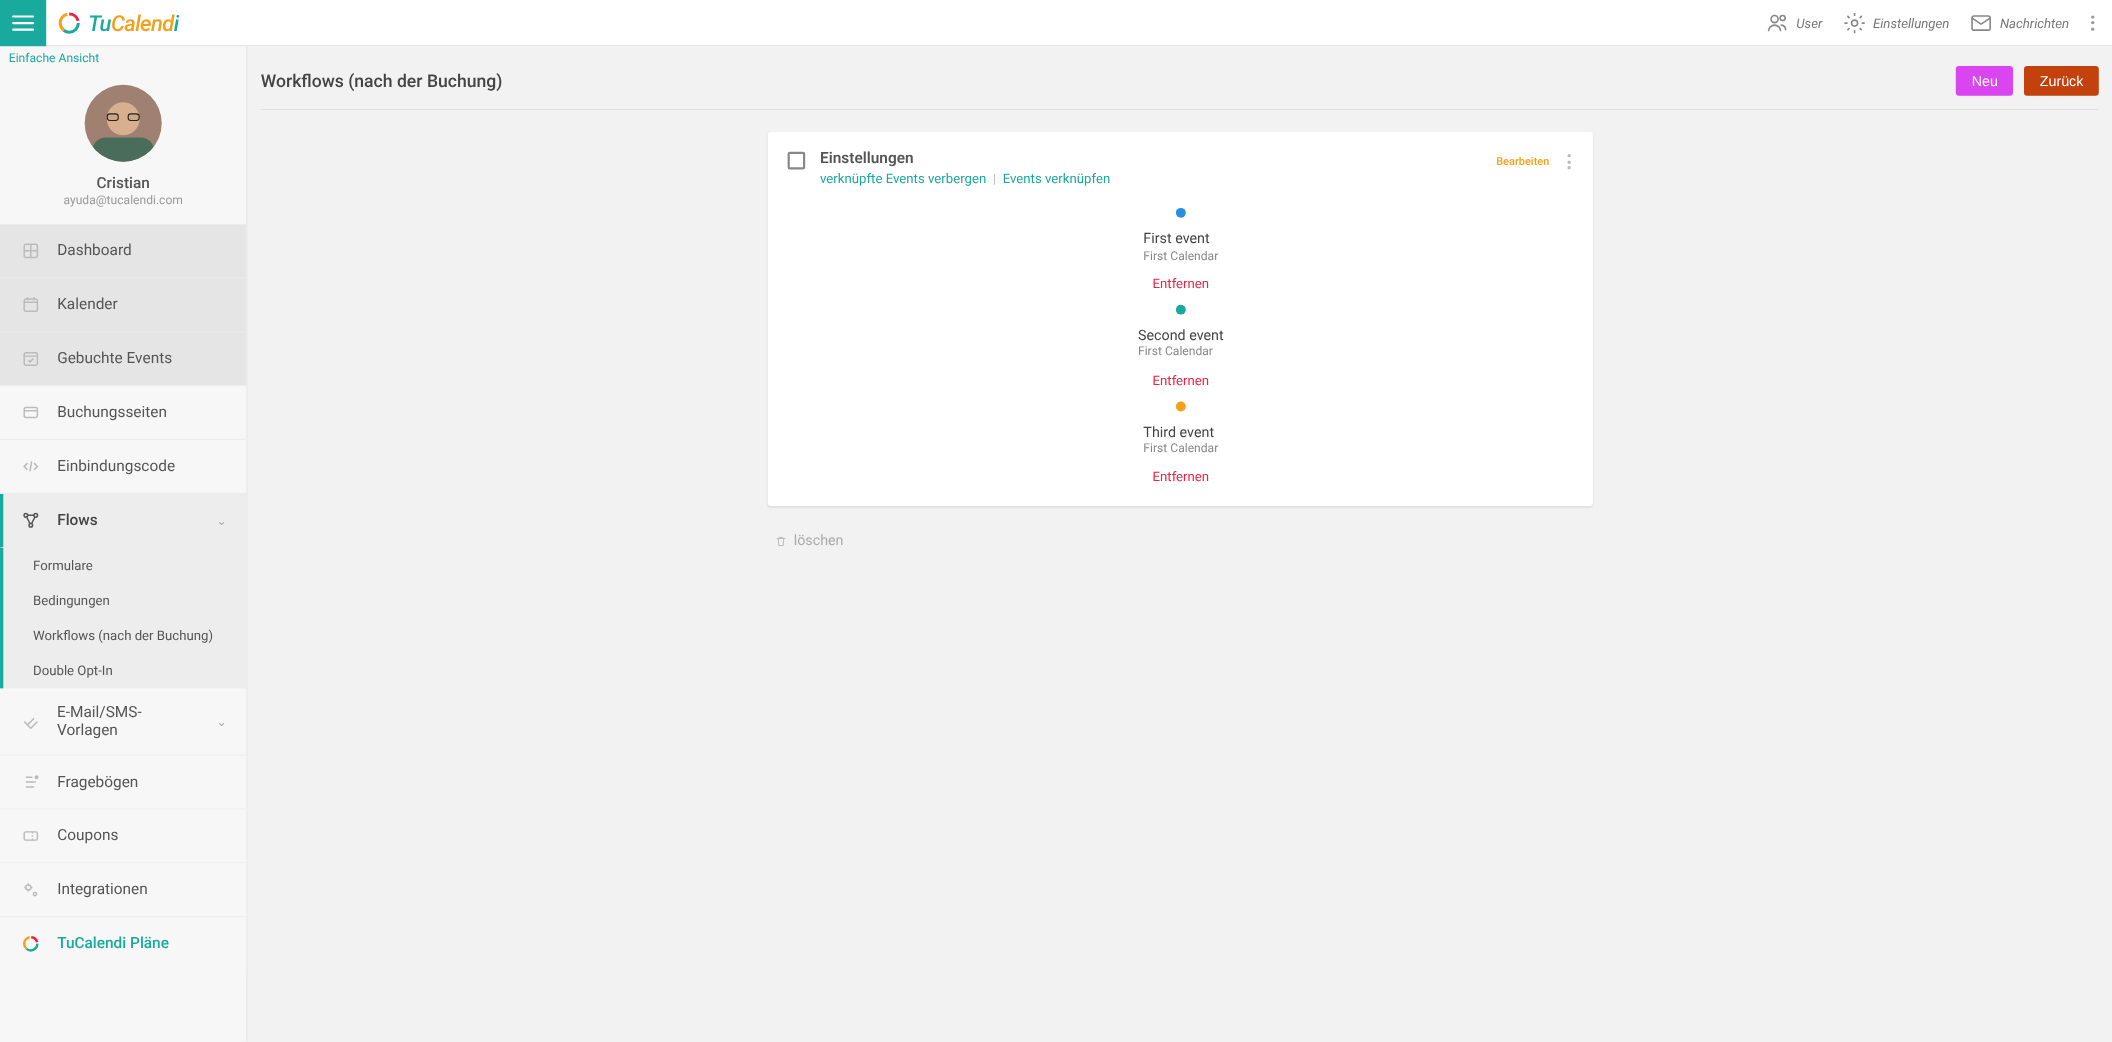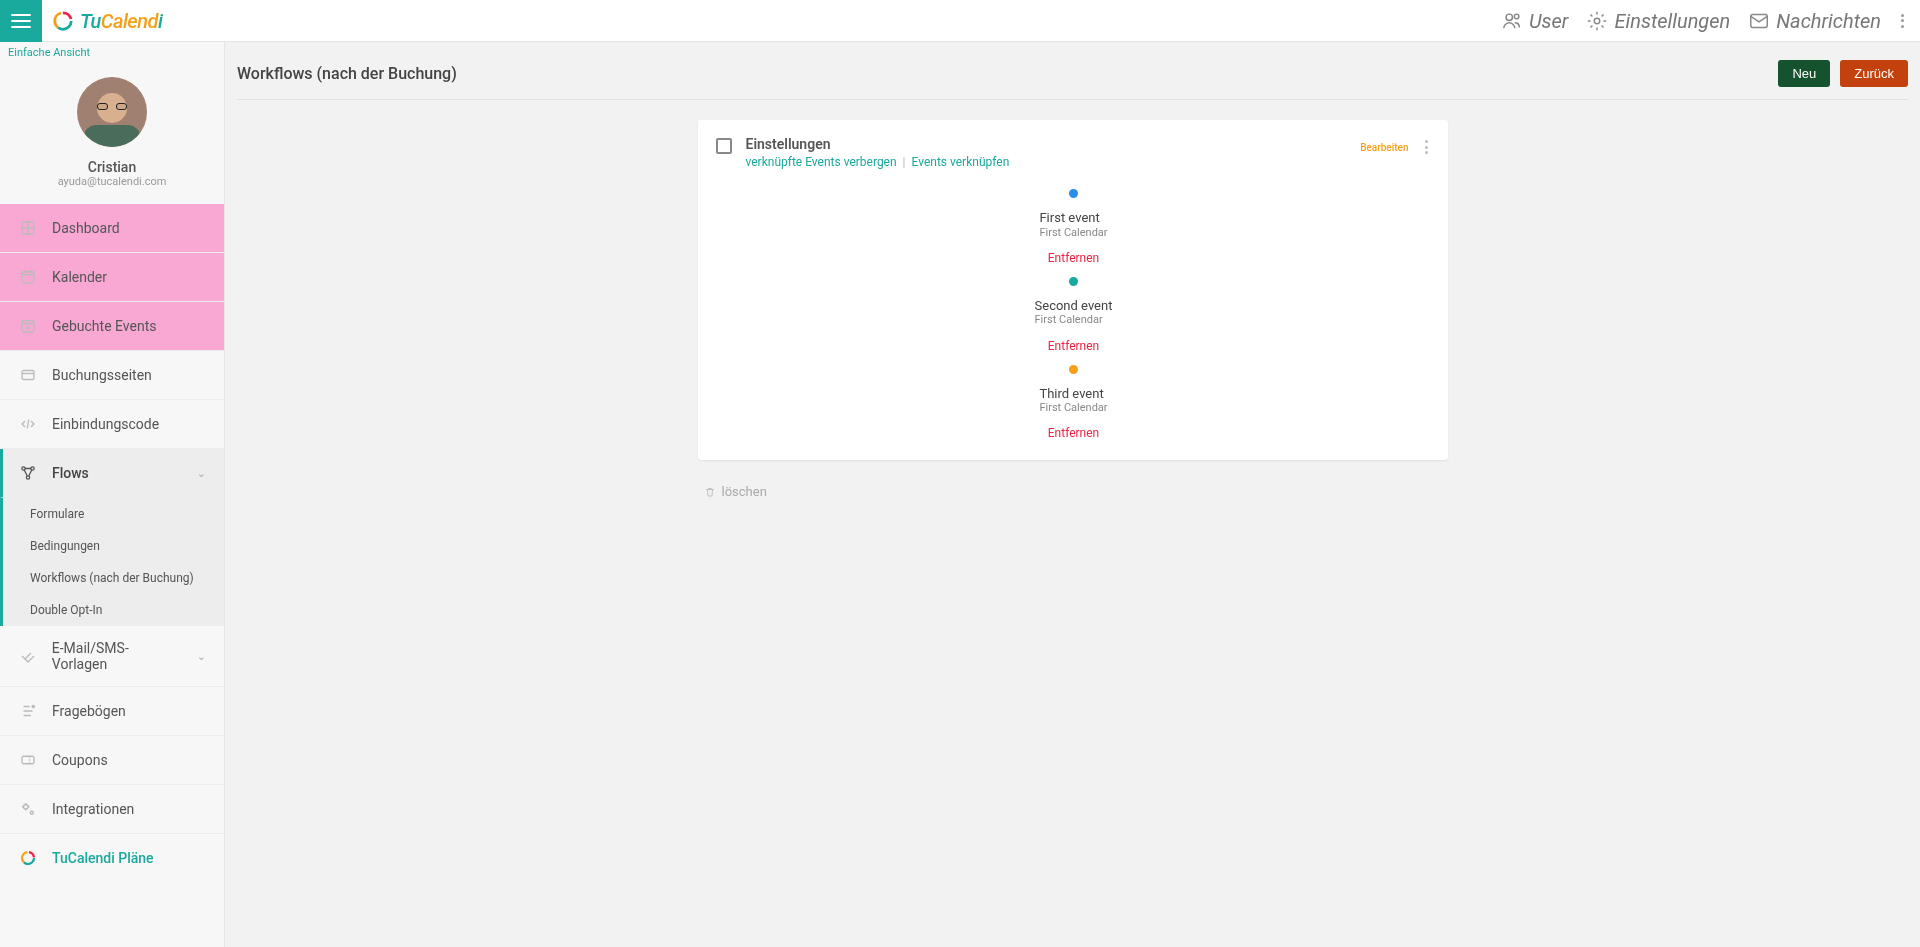--- a/index.html
+++ b/index.html
@@ -10,21 +10,21 @@
 .hamburger-btn { width: 42px; height: 42px; background: #1aa99d; display: flex; align-items: center; justify-content: center; cursor: pointer; }
 .hamburger-lines { width: 20px; height: 14px; display: flex; flex-direction: column; justify-content: space-between; }
 .hamburger-lines span { display: block; height: 2px; background: #fff; border-radius: 1px; }
 .brand { display: flex; align-items: center; gap: 6px; margin-left: 10px; }
 .brand-logo { width: 22px; height: 22px; }
 .brand-text { font-size: 20px; font-weight: 500; letter-spacing: -0.5px; }
 .brand-tu { color: #1aa99d; }
 .brand-calend { color: #f4a119; }
 .brand-i { color: #1aa99d; }
 .topbar-spacer { flex: 1; }
-.topbar-actions { display: flex; align-items: center; gap: 18px; padding-right: 14px; color: #777; font-size: 20px; }
+.topbar-actions { display: flex; align-items: center; gap: 18px; padding-right: 14px; color: #777; font-size: 12px; }
 .topbar-item { display: flex; align-items: center; gap: 6px; cursor: pointer; }
 .topbar-item svg { width: 22px; height: 22px; }
 .topbar-kebab { display: flex; flex-direction: column; gap: 2.5px; padding: 6px 2px; cursor: pointer; }
 .topbar-kebab span { width: 3px; height: 3px; background: #999; border-radius: 50%; }
 
 
 .layout { display: flex; height: calc(100vh - 42px); }
 .sidebar { width: 225px; background: #f7f7f7; border-right: 1px solid #e5e5e5; display: flex; flex-direction: column; overflow-y: auto; }
 .simple-view { padding: 4px 8px; font-size: 11px; color: #1aa99d; }
 
@@ -33,38 +33,38 @@
 .avatar-bg { width: 70px; height: 70px; margin: 0 auto; border-radius: 50%; background: #a08070; position: relative; overflow: hidden; }
 .avatar-head { position: absolute; top: 16px; left: 50%; transform: translateX(-50%); width: 30px; height: 30px; border-radius: 50%; background: #d8b090; }
 .avatar-glasses { position: absolute; top: 26px; left: 50%; transform: translateX(-50%); width: 30px; height: 7px; display:flex; justify-content:space-between; }
 .avatar-glasses span { width:11px; height:7px; border:1.5px solid #222; border-radius:3px; background:rgba(0,0,0,0.05); }
 .avatar-body { position:absolute; bottom:-8px; left:50%; transform:translateX(-50%); width:56px; height:30px; border-radius:12px 12px 0 0; background:#4a6c5a; }
 .profile-name { font-size: 14px; color: #555; margin-top: 12px; font-weight: 500; }
 .profile-email { font-size: 11px; color: #999; }
 
 
 .nav { padding-top: 8px; }
-.nav-item { display: flex; align-items: center; gap: 14px; padding: 14px 18px; font-size: 14px; color: #555; cursor: pointer; border-bottom: 1px solid #ececec; background: #f9a8d4; }
+.nav-item { display: flex; align-items: center; gap: 14px; padding: 14px 18px; font-size: 14px; color: #555; cursor: pointer; border-bottom: 1px solid #ececec; background: #e5e5e5; }
 .nav-item.plain { background: #f7f7f7; border-bottom: 1px solid #ededed; }
 .nav-item .chev { margin-left: auto; color: #aaa; font-size: 11px; transform: rotate(0deg); }
 .nav-item.active { background: #ededed; border-left: 3px solid #1aa99d; padding-left: 15px; font-weight: 500; color: #444; }
 .nav-sub { background: #ededed; border-left: 3px solid #1aa99d; }
 .nav-subitem { padding: 9px 18px 9px 27px; font-size: 12px; color: #555; cursor: pointer; }
 .nav-icon { width: 20px; height: 20px; display: inline-flex; align-items: center; justify-content: center; color: #aaa; }
 .nav-item.highlight { color: #1aa99d; font-weight: 500; }
 
 .mini-logo { width:18px; height:18px; }
 
 
 .main { flex: 1; padding: 18px 12px 30px; overflow-y: auto; }
 .page-header { display: flex; align-items: center; gap: 10px; border-bottom: 1px solid #e0e0e0; padding: 0 0 12px; margin-bottom: 20px; }
 .page-title { font-size: 16px; color: #444; font-weight: 500; }
 .page-header .spacer { flex: 1; }
 .btn { border: none; padding: 6px 14px; font-size: 13px; border-radius: 3px; cursor: pointer; color: #fff; }
-.btn-orange { background: #14532d; }
+.btn-orange { background: #d946ef; }
 .btn-teal { background: #c2410c; }
 
 .card-wrap { max-width: 750px; margin: 0 auto; }
 .card { background: #fff; border-radius: 3px; box-shadow: 0 1px 2px rgba(0,0,0,0.07); padding: 16px 18px 14px; }
 .card-head-row { display: flex; align-items: flex-start; gap: 14px; }
 .checkbox { width: 16px; height: 16px; border: 2px solid #888; border-radius: 2px; cursor: pointer; position: relative; top: 2px; flex-shrink:0; }
 .card-titles { flex: 1; }
 .card-title { font-size: 14px; color: #555; font-weight: 600; }
 .card-links { font-size: 12px; margin-top: 3px; }
 .card-links a { color: #1aa99d; cursor: pointer; text-decoration: none; }

